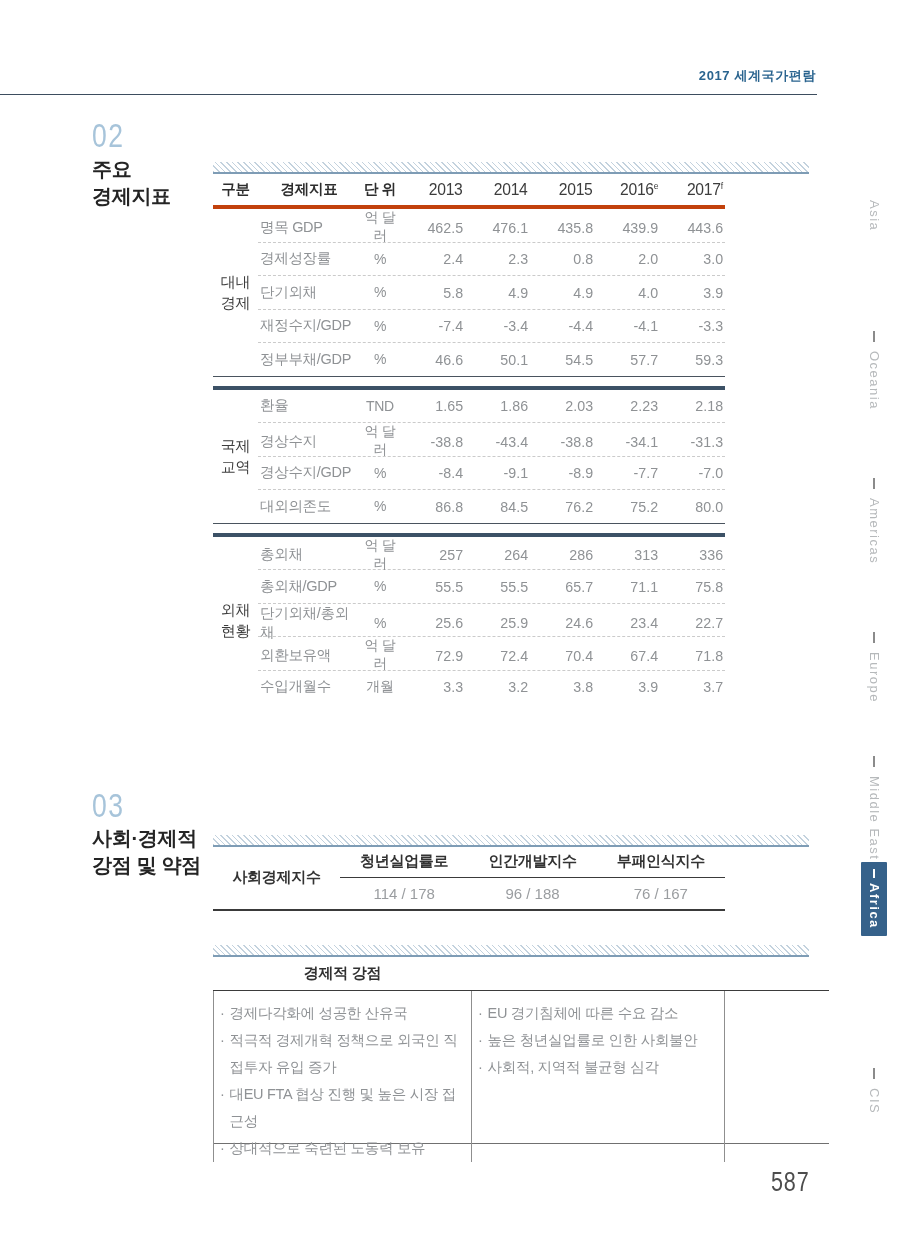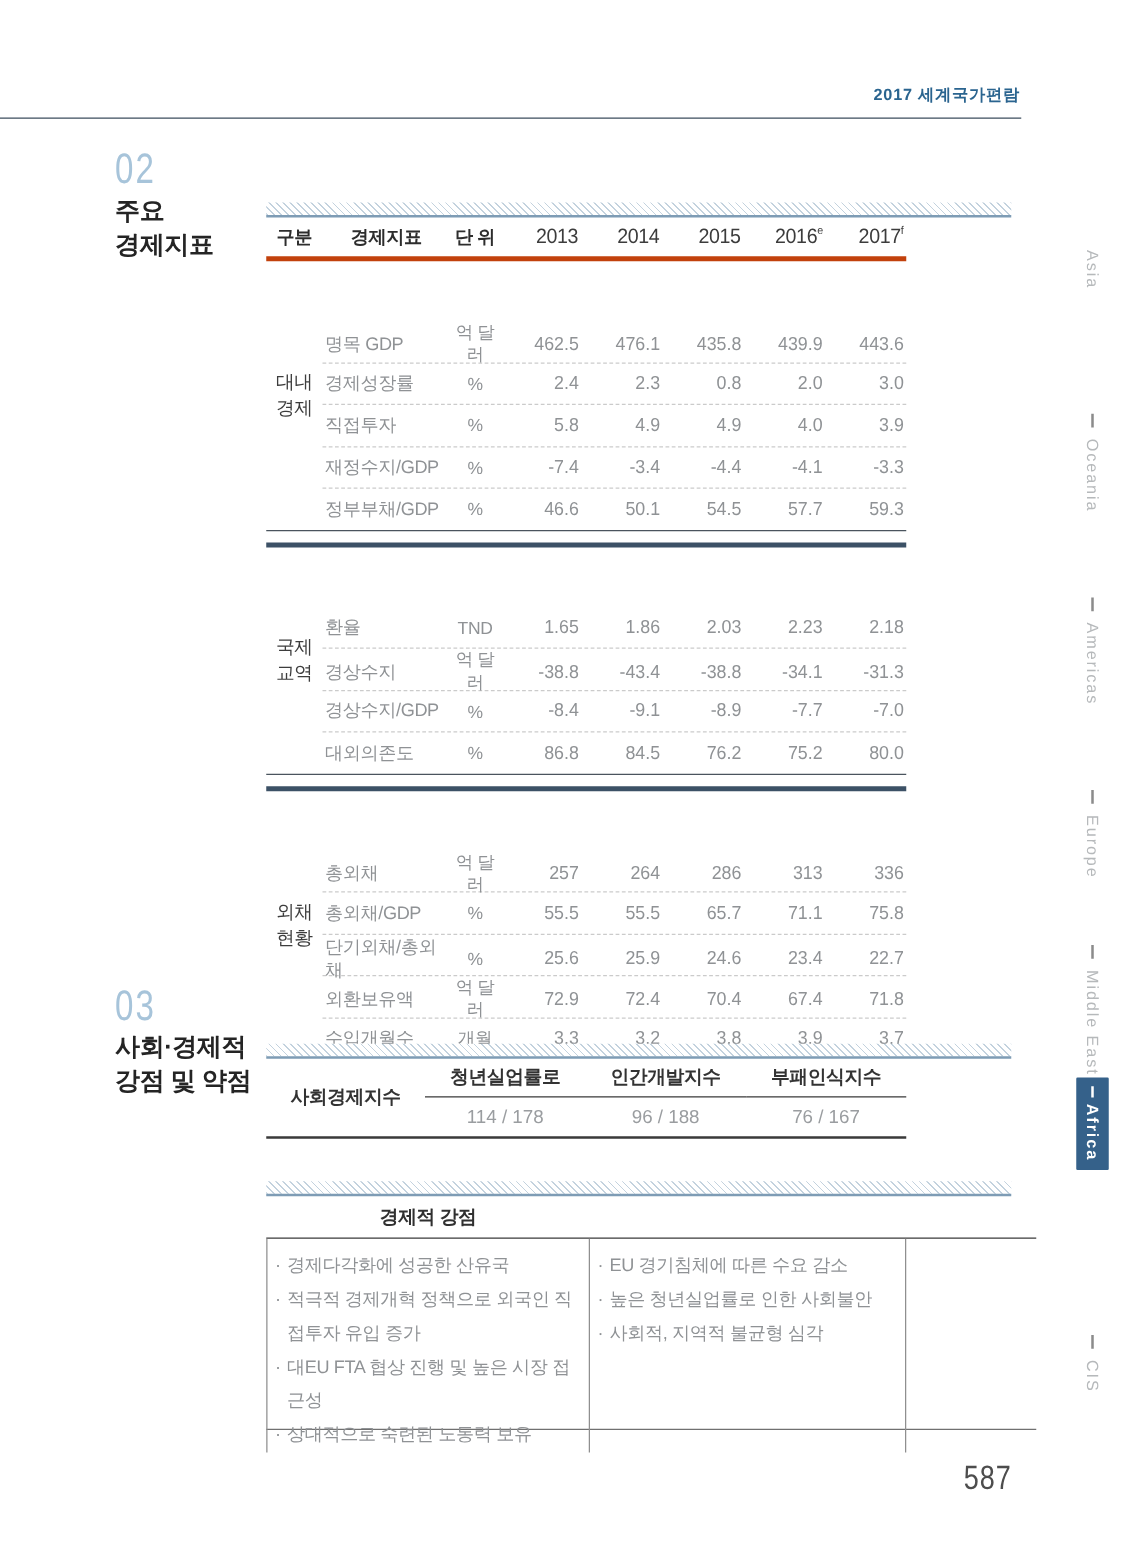--- a/index.html
+++ b/index.html
@@ -29,21 +29,21 @@
   .thead{display:grid;grid-template-columns:45px 102px 40px repeat(5,65px);height:31px;
     align-items:center;border-bottom:4px solid #c2410c;}
   .th{font-size:14.5px;font-weight:bold;color:#2d2d2d;text-align:center;letter-spacing:-.3px;}
   .th-year{font-size:16.5px;font-weight:normal;color:#3c3c3c;text-align:right;padding-right:2px;}
   .th-year .yr{display:inline-block;transform:scaleX(.95);transform-origin:100% 50%;}
   .th-year sup{font-size:9px;line-height:0;}
   .group-sep{height:9px;border-top:1.2px solid #4a545e;border-bottom:4px solid #3c5166;}
   .tgroup{display:flex;}
   .tgroup-label{width:45px;display:flex;align-items:center;justify-content:center;text-align:center;
     font-size:15px;font-weight:normal;color:#3d3d3d;line-height:21px;white-space:pre-line;letter-spacing:-.3px;}
-  .tgroup-rows{flex:1;margin-top:48px;}
+  .tgroup-rows{flex:1;}
   .trow{display:grid;grid-template-columns:102px 40px repeat(5,65px);height:32.5px;align-items:center;}
   .trow + .trow{border-top:1px dashed #cbcbcb;}
   .td-ind{font-size:14.5px;color:#8f9295;padding-left:2px;letter-spacing:-.3px;}
   .td-unit{font-size:14px;color:#8f9295;text-align:center;letter-spacing:-.3px;}
   .td-val{font-size:15px;color:#8f9295;text-align:right;padding-right:2px;
     transform:scaleX(.95);transform-origin:100% 50%;}
 
   
   .index-table{position:absolute;left:213px;top:835px;width:512px;}
   .index-grid{display:grid;grid-template-columns:127px repeat(3,1fr);grid-template-rows:30.5px 31px;
@@ -121,21 +121,21 @@
             <div class="trow">
               <div class="td-ind">경제성장률</div>
               <div class="td-unit">%</div>
               <div class="td-val">2.4</div>
               <div class="td-val">2.3</div>
               <div class="td-val">0.8</div>
               <div class="td-val">2.0</div>
               <div class="td-val">3.0</div>
             </div>
             <div class="trow">
-              <div class="td-ind">직접투자</div>
+              <div class="td-ind">단기외채</div>
               <div class="td-unit">%</div>
               <div class="td-val">5.8</div>
               <div class="td-val">4.9</div>
               <div class="td-val">4.9</div>
               <div class="td-val">4.0</div>
               <div class="td-val">3.9</div>
             </div>
             <div class="trow">
               <div class="td-ind">재정수지/GDP</div>
               <div class="td-unit">%</div>

